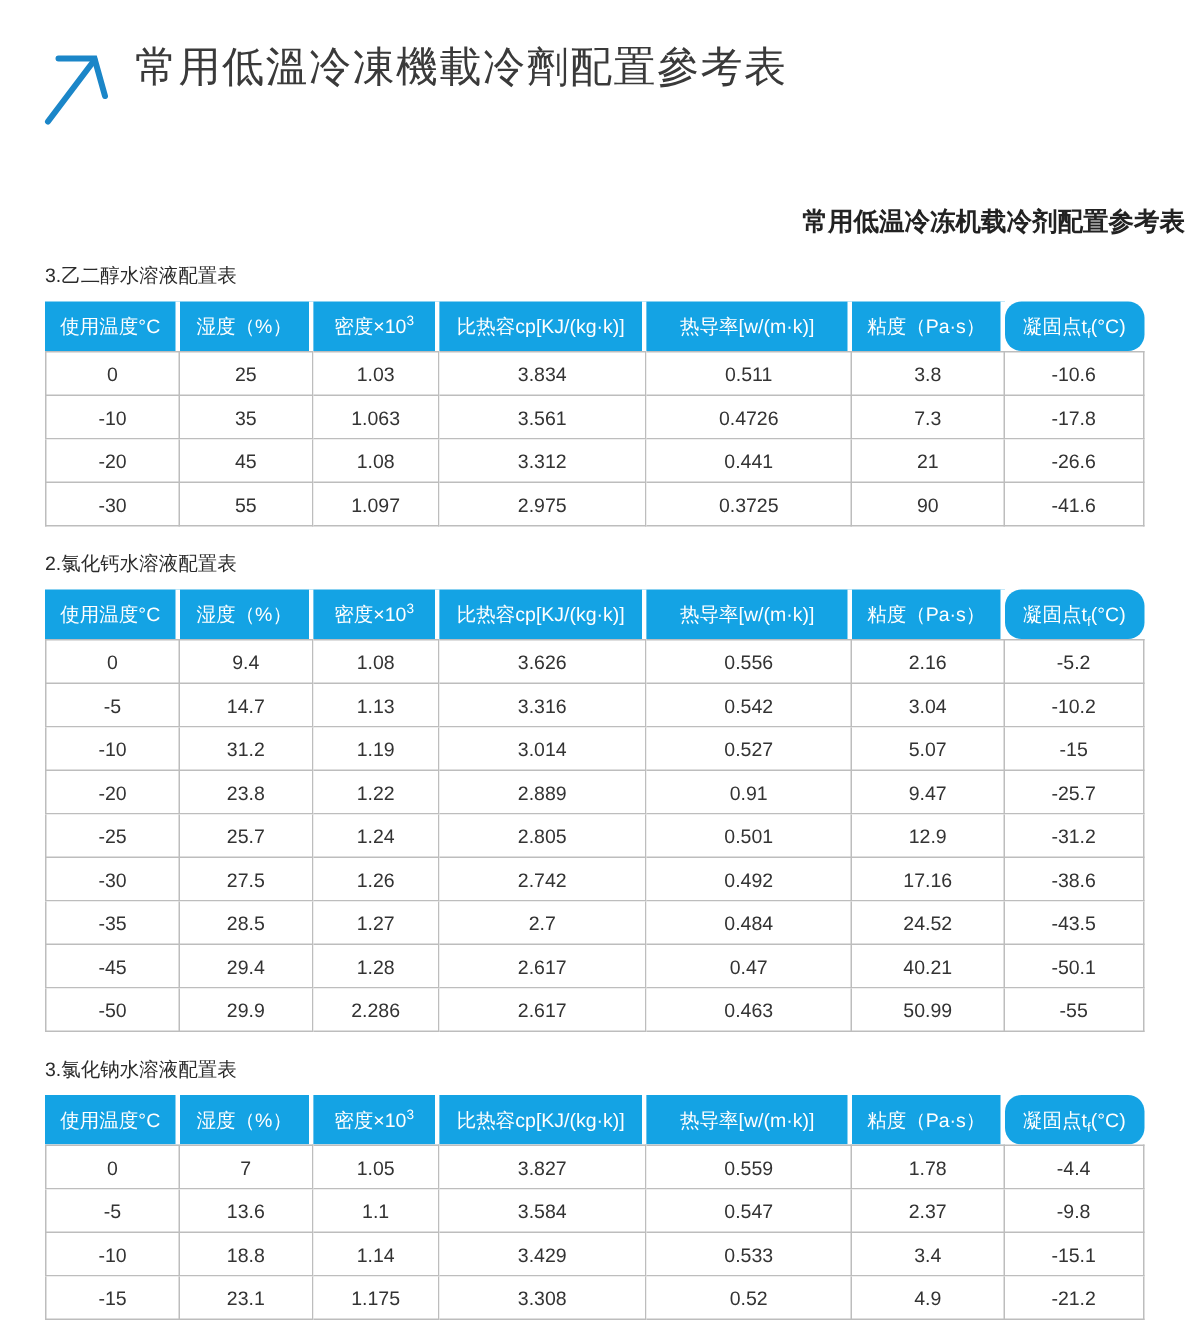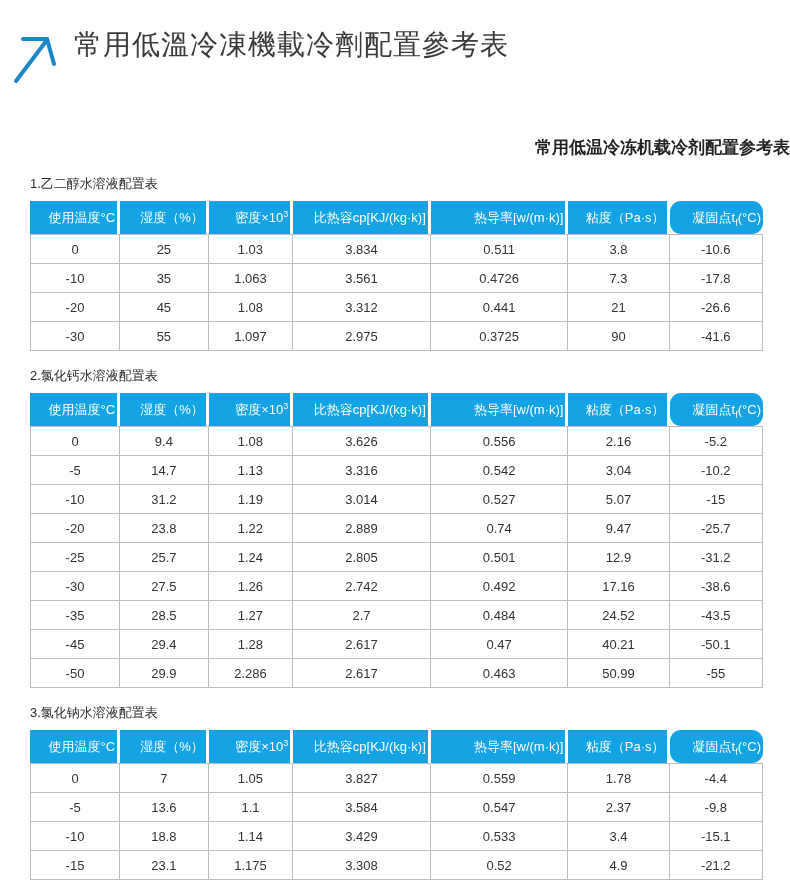--- a/index.html
+++ b/index.html
@@ -14,21 +14,21 @@
     width: 790px;
     height: 888px;
     background: #ffffff;
     overflow: hidden;
   }
 
   
   .banner {
     display: flex;
     align-items: flex-start;
-    padding: 30px 0 0 12px;
+    padding: 30px 0 0 28px;
   }
   .logo {
     width: 46px;
     height: 52px;
     flex: 0 0 auto;
     margin-top: 2px;
   }
   .banner-text { margin-left: 16px; }
   .banner-title-zh {
     font-size: 28px;
@@ -73,21 +73,21 @@
   th:nth-child(6), td:nth-child(6) { width: 13.7%; }
   th:nth-child(7), td:nth-child(7) { width: 13.0%; }
 
   thead th {
     background: #14a3e4;
     color: #ffffff;
     font-weight: 400;
     font-size: 13px;
     height: 33px;
     padding: 0 2px;
-    text-align: right;
+    text-align: center;
     border-right: 3px solid #ffffff;
   }
   thead th:last-child { border-right: none; border-radius: 11px; }
 
   tbody td {
     background: #ffffff;
     font-size: 13px;
     color: #333333;
     text-align: center;
     height: 28px;
@@ -116,21 +116,21 @@
       </svg>
     </span>
     <div class="banner-text">
       <div class="banner-title-zh">常用低溫冷凍機載冷劑配置參考表</div>
     </div>
   </div>
 
   <div class="doc-title">常用低温冷冻机载冷剂配置参考表</div>
 
   <div class="section">
-    <div class="section-label">1.乙二醇水溶液配置表</div>
+    <div class="section-label">3.乙二醇水溶液配置表</div>
     <table>
       <thead>
           <tr>
             <th>使用温度°C</th>
             <th>湿度（%）</th>
             <th>密度×10<sup>3</sup></th>
             <th>比热容cp[KJ/(kg·k)]</th>
             <th>热导率[w/(m·k)]</th>
             <th>粘度（Pa·s）</th>
             <th>凝固点t<sub>f</sub>(°C)</th>
@@ -217,21 +217,21 @@
             <td>3.014</td>
             <td>0.527</td>
             <td>5.07</td>
             <td>-15</td>
           </tr>
           <tr>
             <td>-20</td>
             <td>23.8</td>
             <td>1.22</td>
             <td>2.889</td>
-            <td>0.74</td>
+            <td>0.91</td>
             <td>9.47</td>
             <td>-25.7</td>
           </tr>
           <tr>
             <td>-25</td>
             <td>25.7</td>
             <td>1.24</td>
             <td>2.805</td>
             <td>0.501</td>
             <td>12.9</td>

